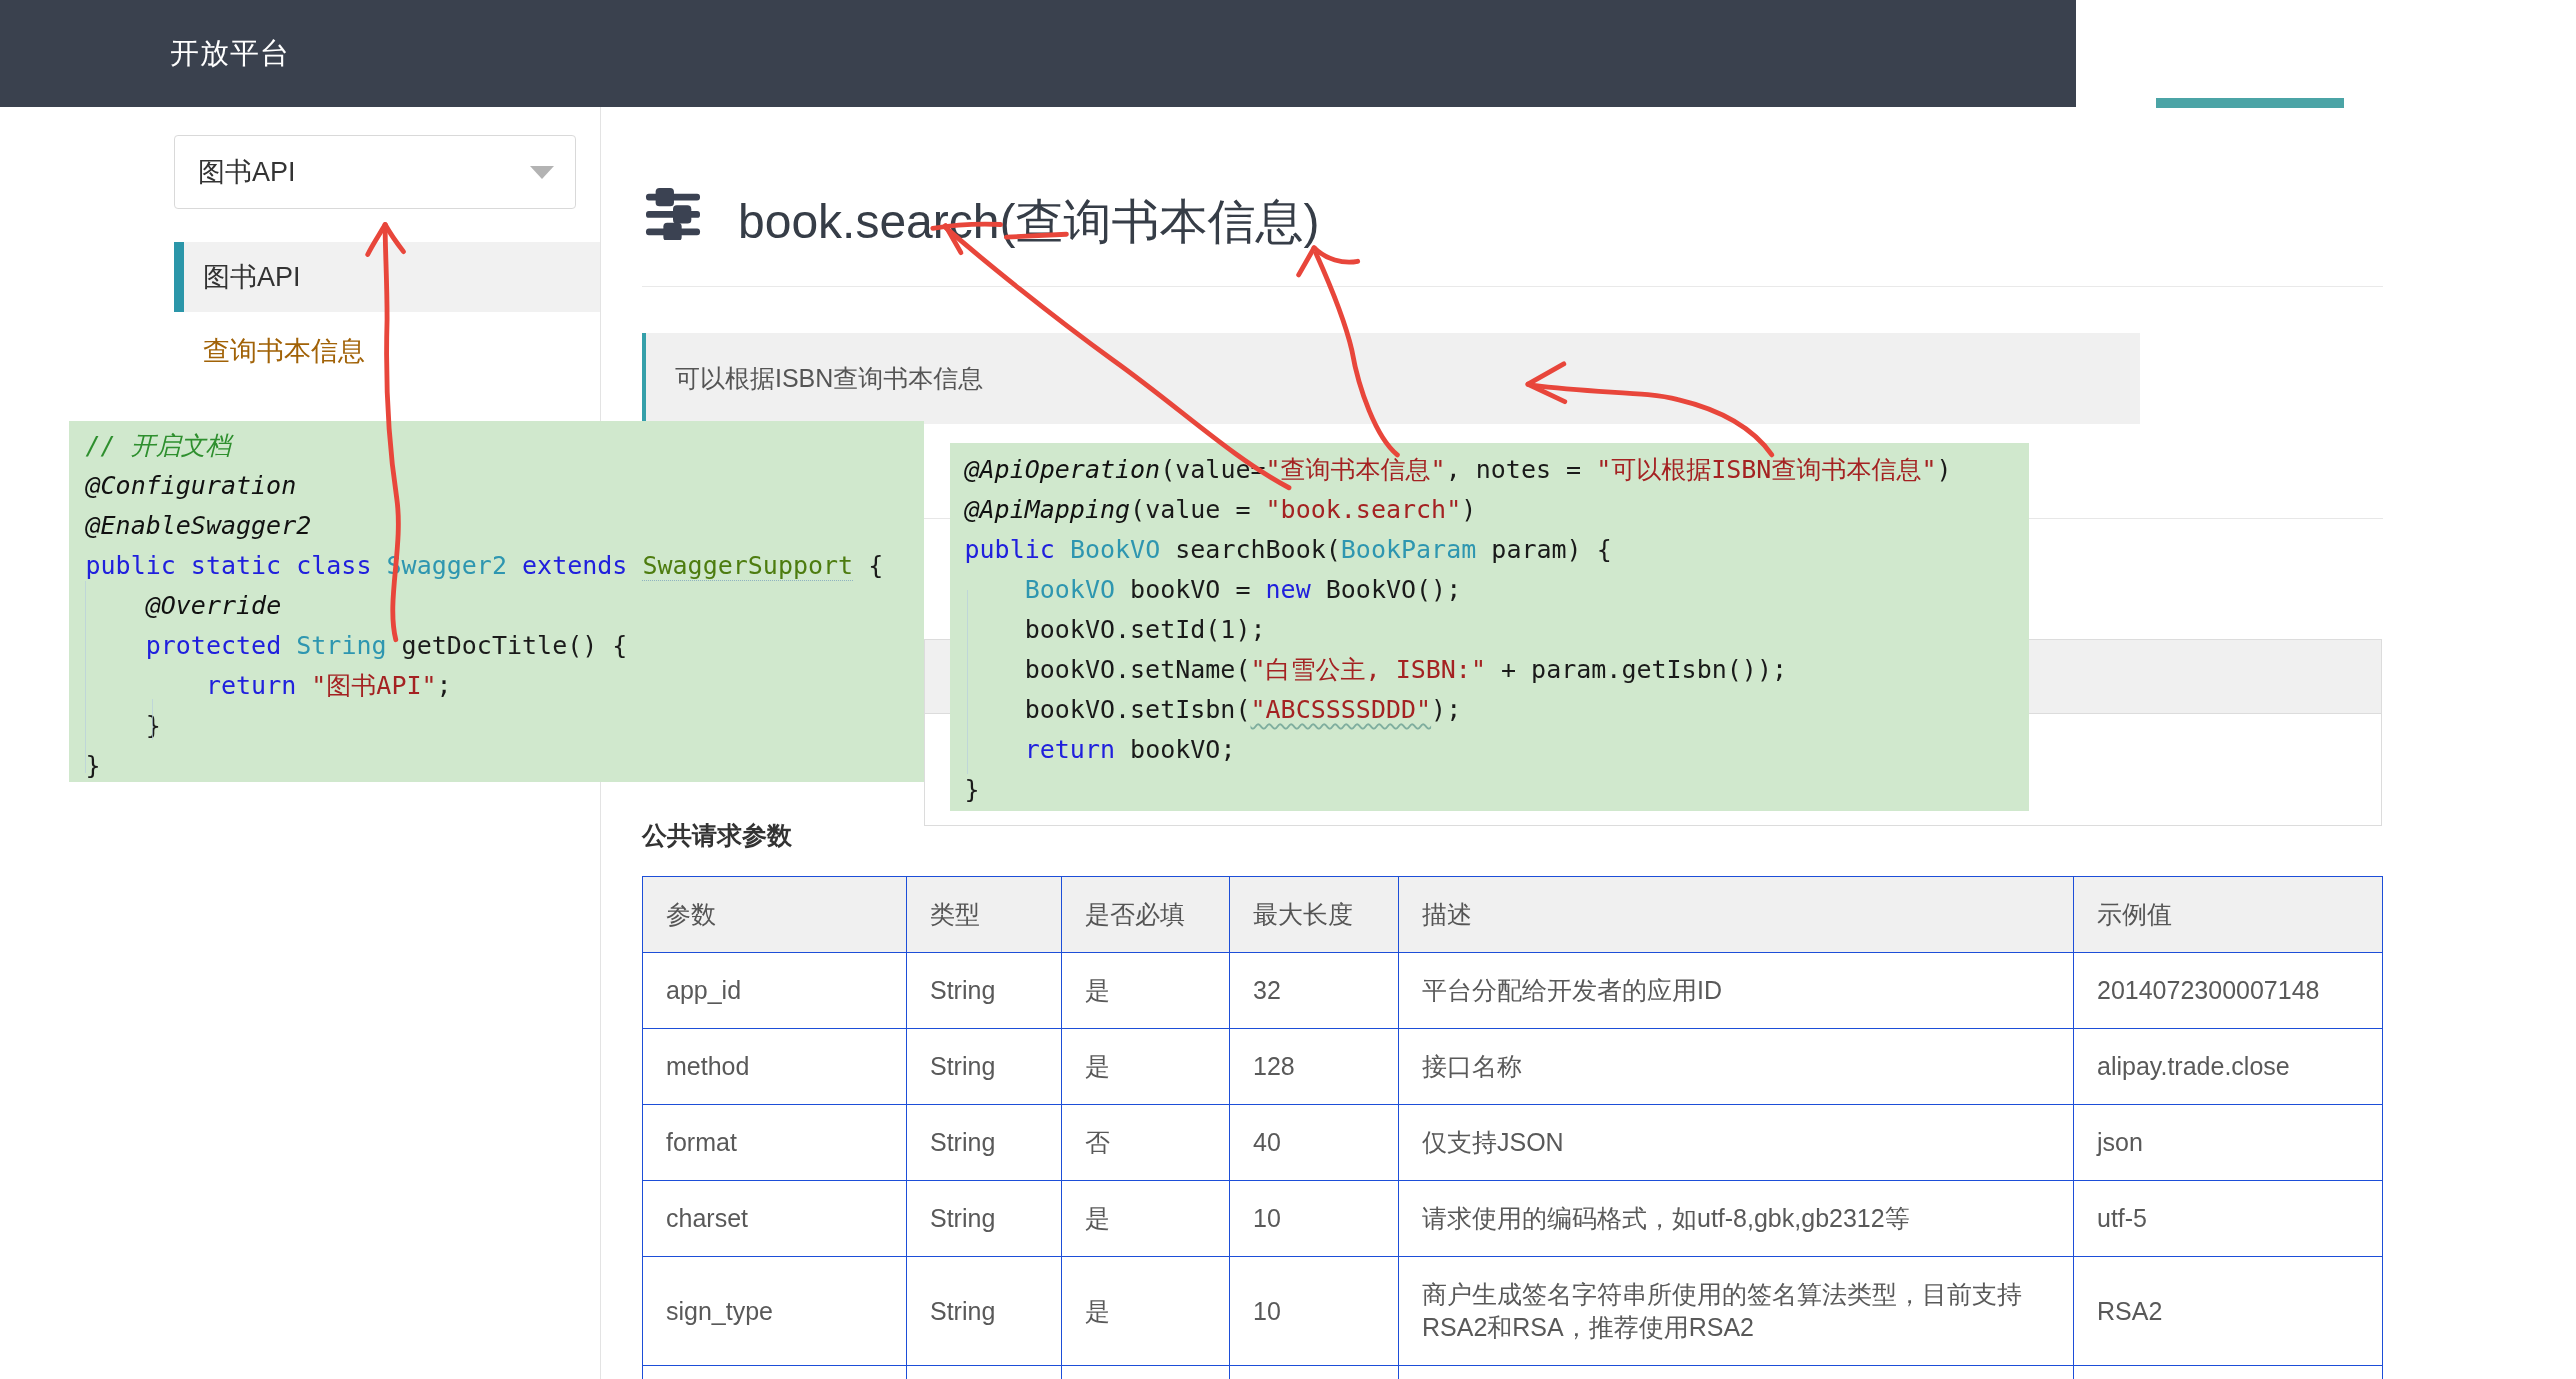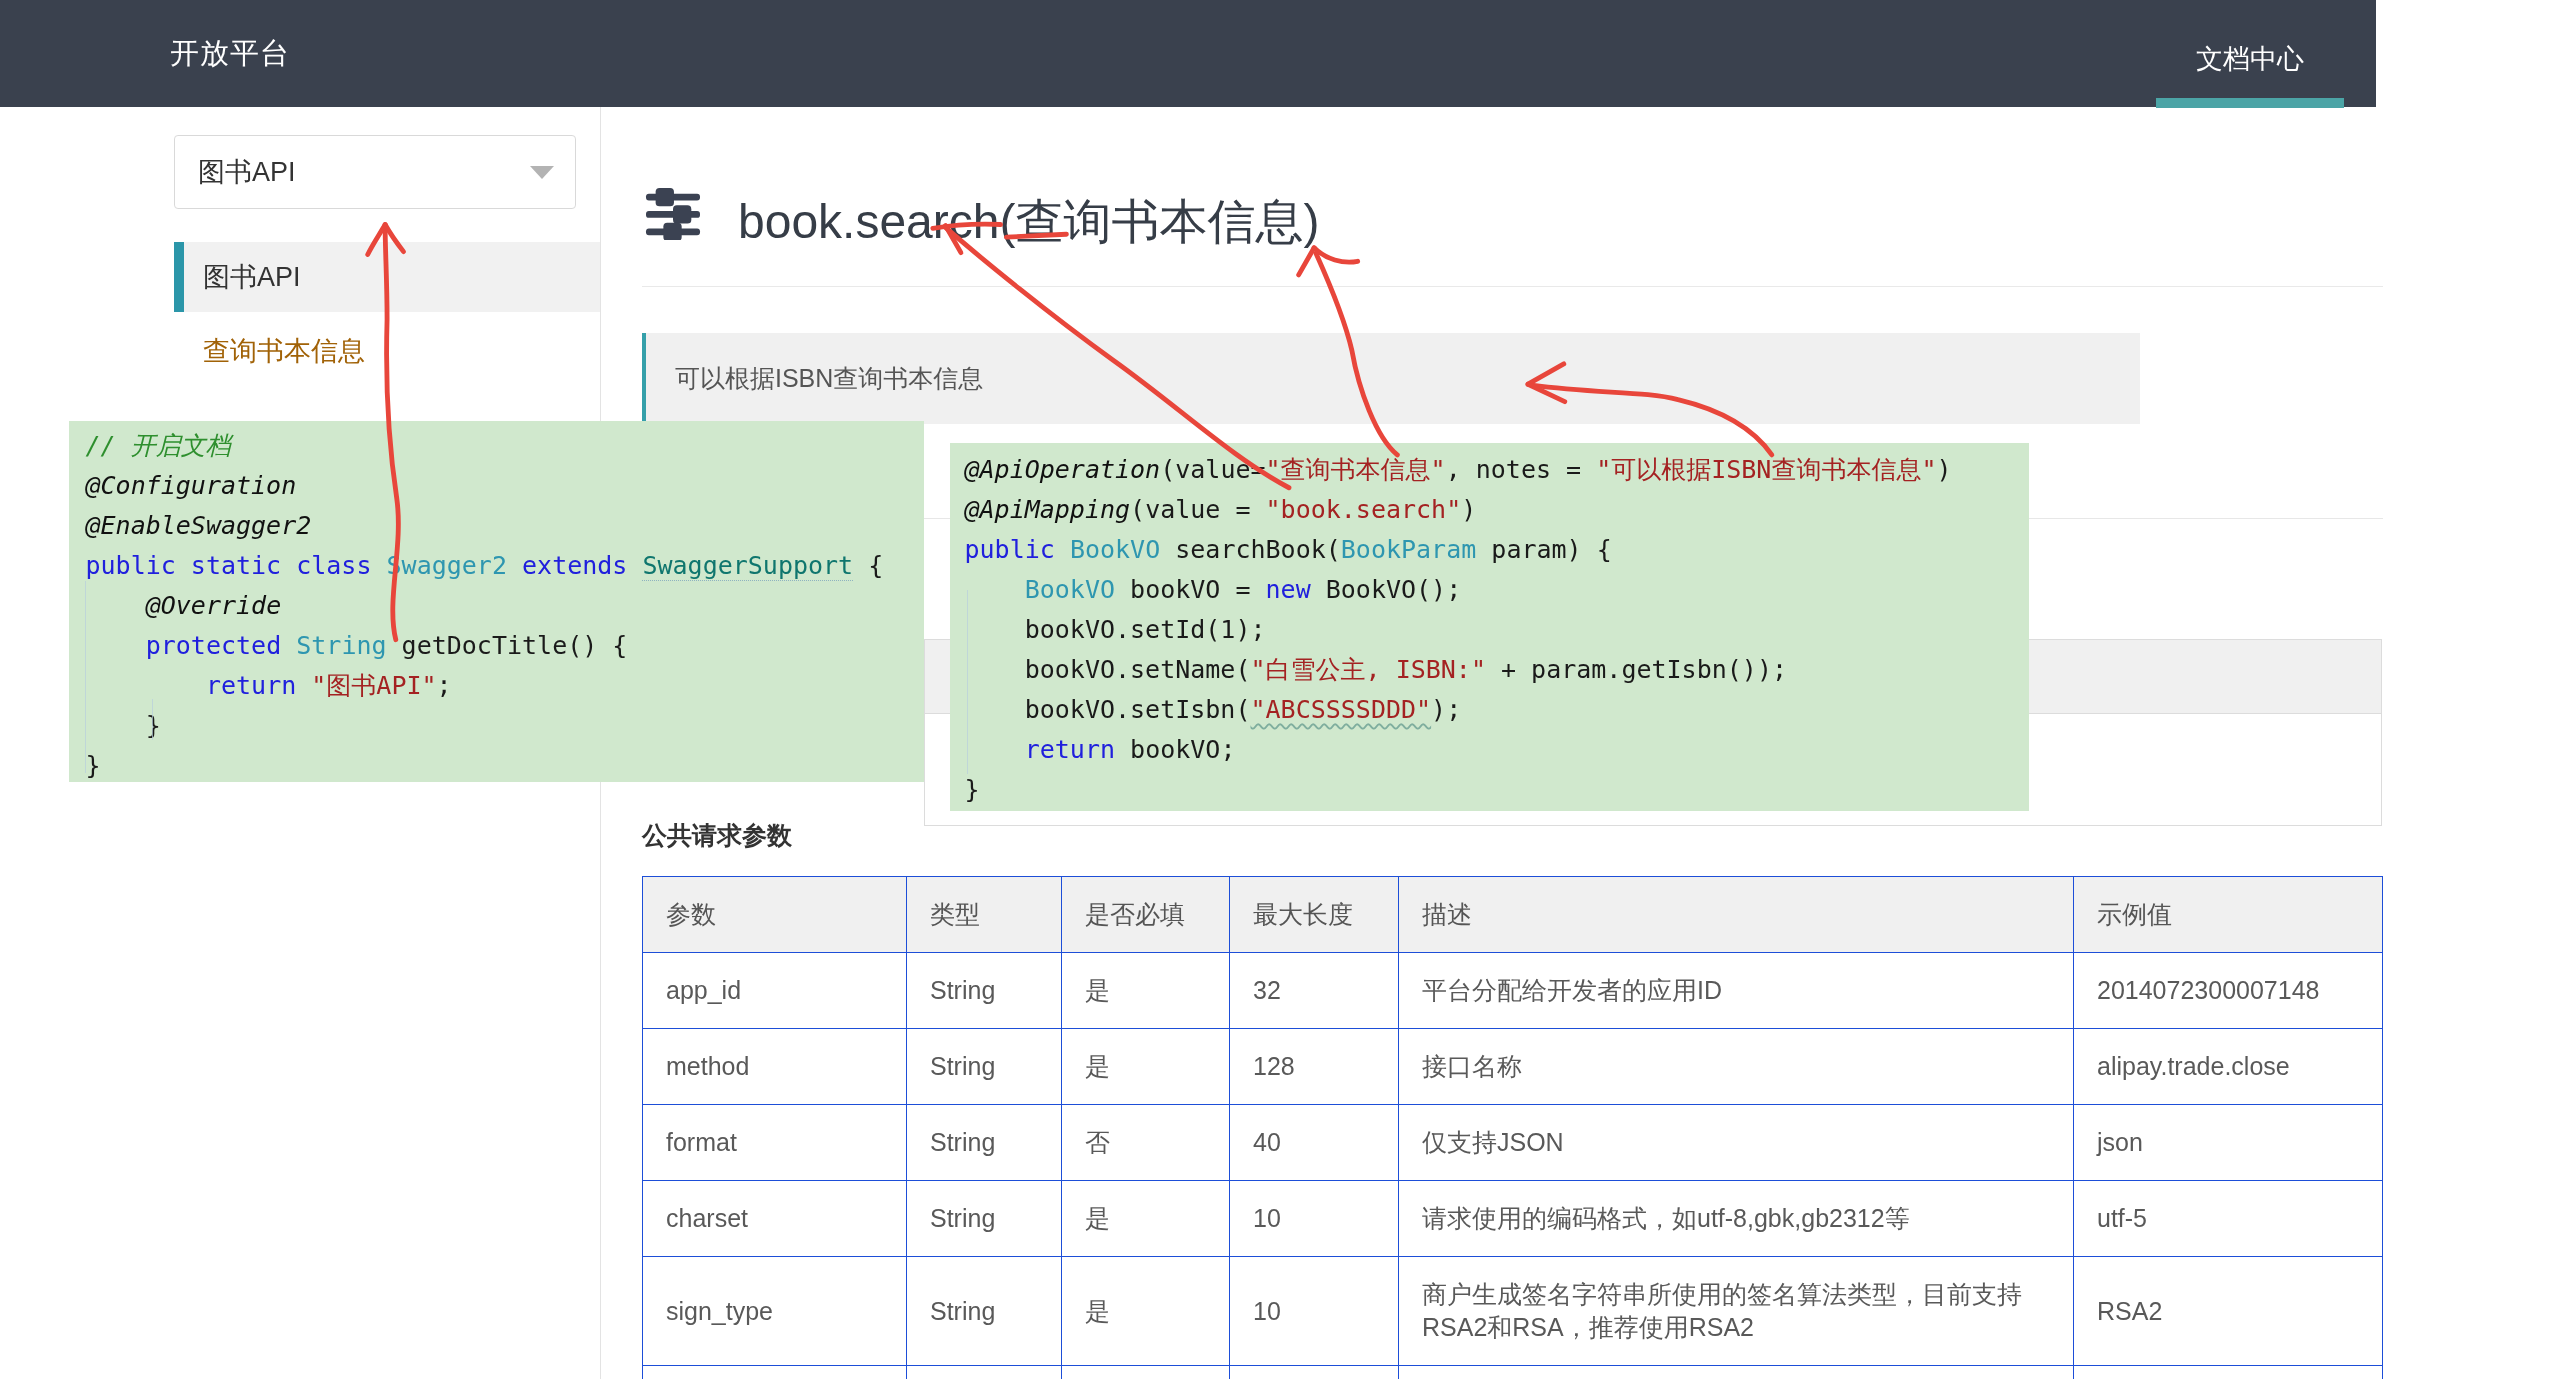--- a/index.html
+++ b/index.html
@@ -1,20 +1,20 @@
 <!DOCTYPE html>
 <html><head>
 <meta charset="utf-8">
 <style>
   html,body{margin:0;padding:0;background:#ffffff;}
   body{font-family:"Liberation Sans","DejaVu Sans",sans-serif;}
   #page{position:relative;width:2576px;height:1380px;overflow:hidden;background:#fff;}
 
   
-  .topbar{position:absolute;left:0;top:0;width:2376px;height:107px;background:#3a414e;z-index:30;}
+  .topbar{position:absolute;left:0;top:0;width:2076px;height:107px;background:#3a414e;z-index:30;}
   .brand{position:absolute;left:170px;top:0;height:107px;display:flex;align-items:center;
          color:#ffffff;font-size:29px;letter-spacing:1px;}
   .nav-item{position:absolute;left:2156px;top:5px;width:188px;height:107px;display:flex;
             align-items:center;justify-content:center;color:#ffffff;font-size:27px;cursor:pointer;}
   .nav-underline{position:absolute;left:2156px;top:98px;width:188px;height:9.7px;background:#4ba4a6;}
 
   
   .side-divider{position:absolute;left:600px;top:107px;width:1px;height:1273px;background:#e3e3e3;z-index:2;}
   .api-select{position:absolute;left:174px;top:135px;width:400px;height:72px;border:1px solid #d9d9d9;
               border-radius:3.9px;background:#fff;display:flex;align-items:center;cursor:pointer;z-index:3;}
@@ -44,21 +44,21 @@
   
   .code-block{position:absolute;background:#d0e8cd;z-index:20;font-family:"DejaVu Sans Mono",monospace;
               font-size:25px;line-height:40px;white-space:pre;color:#1a1a1a;}
   #code-left{left:69px;top:421px;width:855px;height:361px;padding:4.8px 0 0 16.5px;box-sizing:border-box;}
   #code-right{left:950px;top:443px;width:1079px;height:368px;padding:6.8px 0 0 14.5px;box-sizing:border-box;}
   .t-pln{color:#1a1a1a;}
   .t-cmt{color:#2e8f2e;font-style:italic;margin-top:44px;}
   .t-ann{color:#111;font-style:italic;}
   .t-kw{color:#2020dd;}
   .t-typ{color:#2e96b0;}
-  .t-typd{color:#0f766e;border-bottom:1.9px dotted #8fb3c0;}
+  .t-typd{color:#4d7c0f;border-bottom:1.9px dotted #8fb3c0;}
   .t-str{color:#a42222;}
   .t-strw{color:#a42222;text-decoration:underline wavy #7fae9e 1.5px;text-underline-offset:4.8px;}
   .indent-guide{position:absolute;width:1px;background:#b8cfdd;opacity:.7;z-index:21;}
 
   
   .params-heading{position:absolute;left:642px;top:819px;font-size:25px;font-weight:bold;color:#333;z-index:3;}
   .params-table{position:absolute;left:642px;top:876px;border-collapse:collapse;table-layout:fixed;
                 width:1741px;background:#fff;z-index:3;}
   .params-table th,.params-table td{border:1px solid #1d4ed8;font-weight:normal;text-align:left;
                 font-size:25px;color:#595959;padding:21px 0 21px 23px;line-height:33px;vertical-align:middle;}

